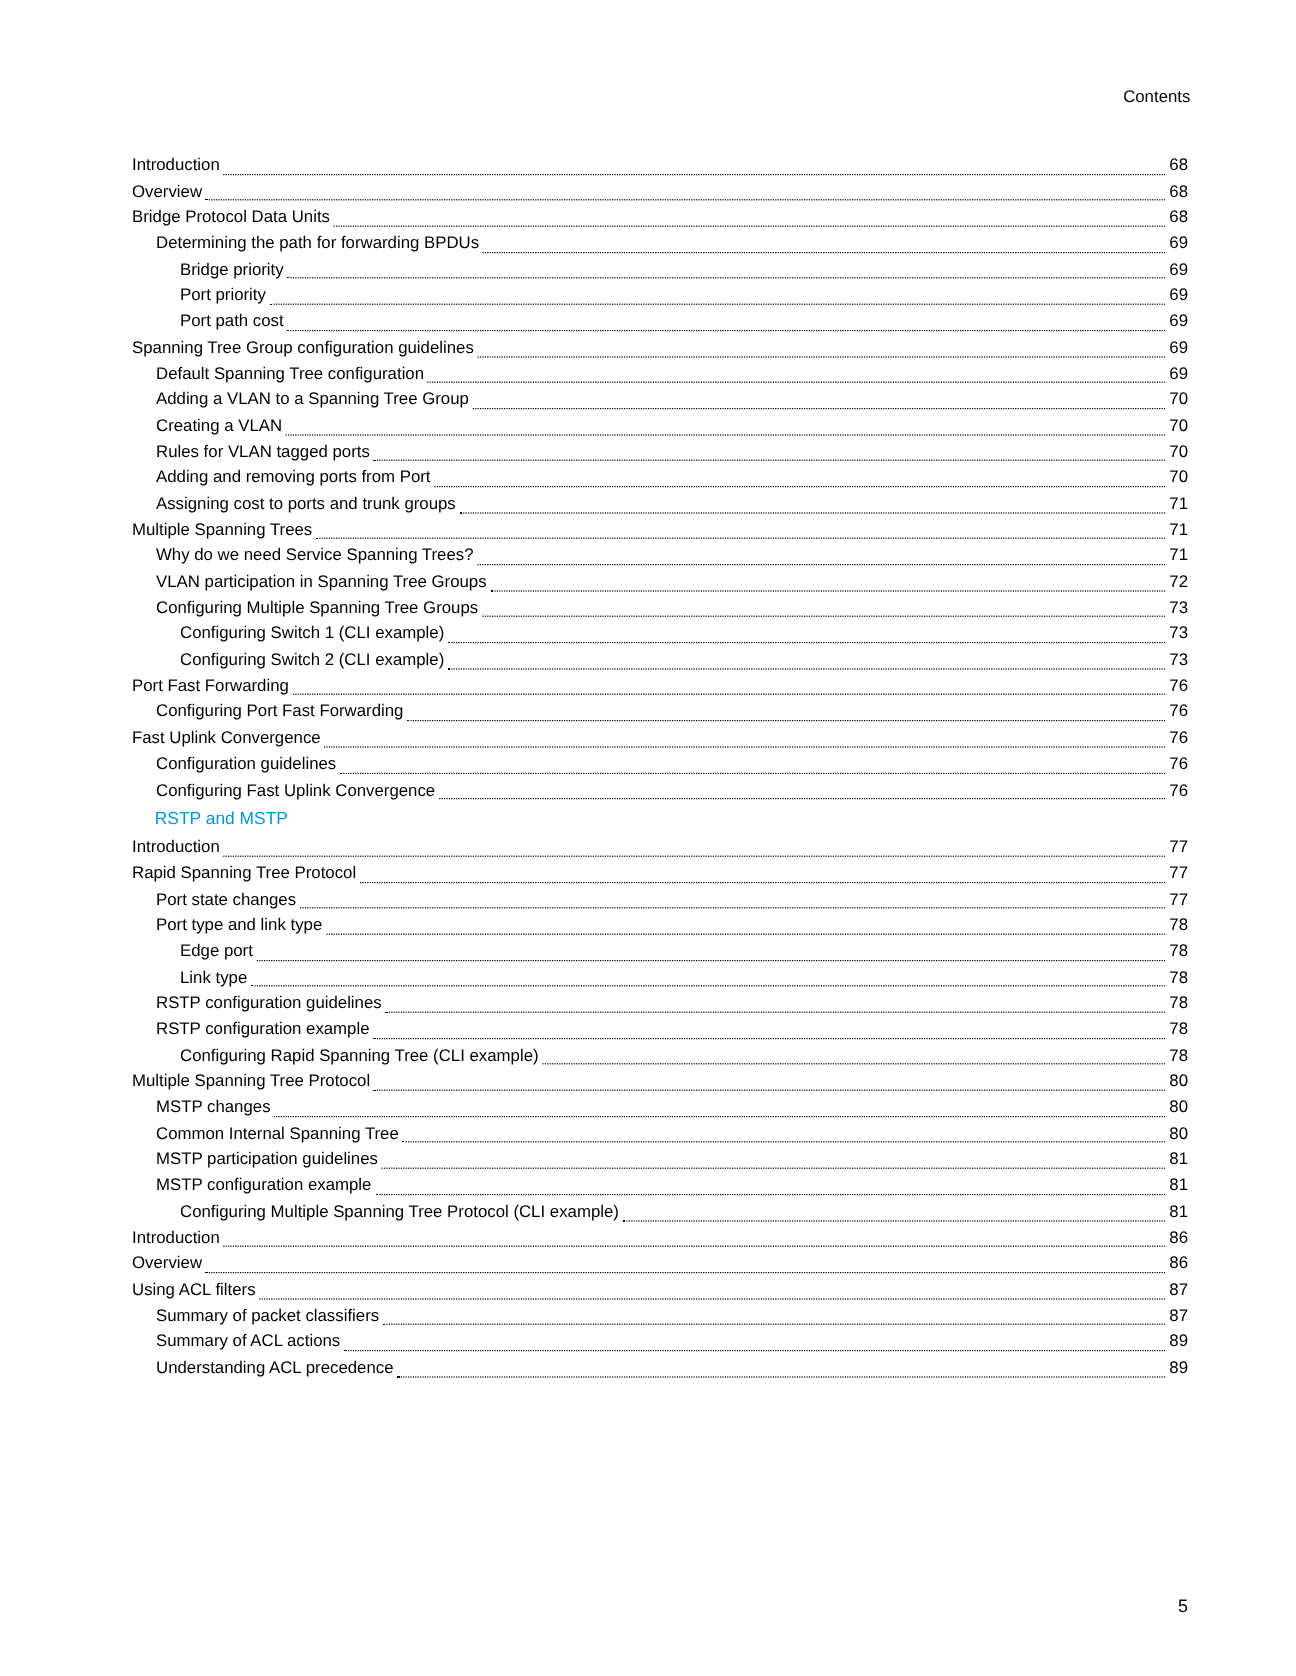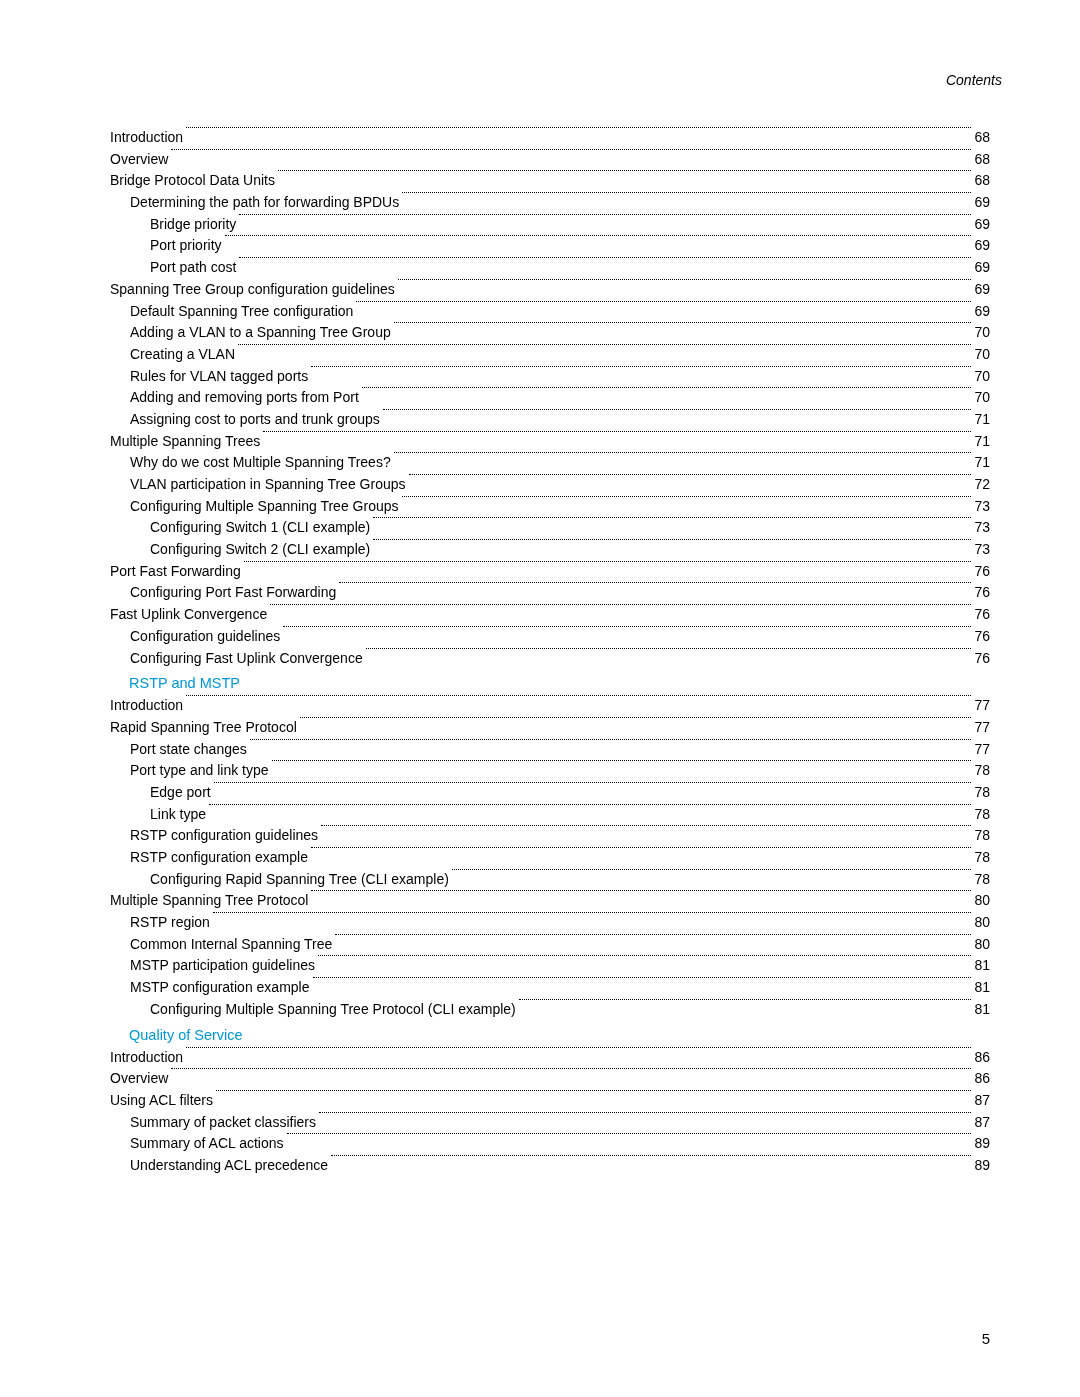--- a/index.html
+++ b/index.html
@@ -12,32 +12,31 @@
     background: #fff;
     width: 1080px;
     height: 1397px;
     padding: 72px 90px 50px 90px;
     position: relative;
     color: #000;
   }
   .header-label {
     position: absolute;
     top: 72px;
-    right: 78px;
+    right: 88px;
     font-size: 14px;
     font-family: Arial, sans-serif;
     font-weight: 300;
-    font-style: italic;
   }
   .toc {
     margin-top: 55px;
   }
   .toc-line {
     display: flex;
-    align-items: flex-start;
+    align-items: flex-end;
     font-size: 14px;
     line-height: 1.55;
     font-weight: 300;
     white-space: nowrap;
   }
   .toc-line .label {
     flex: 0 0 auto;
   }
   .toc-line .dots {
     flex: 1 1 auto;
@@ -143,21 +142,21 @@
       <span class="label">Assigning cost to ports and trunk groups</span>
       <span class="dots"></span>
       <span class="page">71</span>
     </div>
     <div class="toc-line lvl1">
       <span class="label">Multiple Spanning Trees</span>
       <span class="dots"></span>
       <span class="page">71</span>
     </div>
     <div class="toc-line lvl2">
-      <span class="label">Why do we cost Multiple Spanning Trees?</span>
+      <span class="label">Why do we need Service Spanning Trees?</span>
       <span class="dots"></span>
       <span class="page">71</span>
     </div>
     <div class="toc-line lvl2">
       <span class="label">VLAN participation in Spanning Tree Groups</span>
       <span class="dots"></span>
       <span class="page">72</span>
     </div>
     <div class="toc-line lvl2">
       <span class="label">Configuring Multiple Spanning Tree Groups</span>
@@ -244,21 +243,21 @@
       <span class="label">Configuring Rapid Spanning Tree (CLI example)</span>
       <span class="dots"></span>
       <span class="page">78</span>
     </div>
     <div class="toc-line lvl1">
       <span class="label">Multiple Spanning Tree Protocol</span>
       <span class="dots"></span>
       <span class="page">80</span>
     </div>
     <div class="toc-line lvl2">
-      <span class="label">RSTP region</span>
+      <span class="label">MSTP changes</span>
       <span class="dots"></span>
       <span class="page">80</span>
     </div>
     <div class="toc-line lvl2">
       <span class="label">Common Internal Spanning Tree</span>
       <span class="dots"></span>
       <span class="page">80</span>
     </div>
     <div class="toc-line lvl2">
       <span class="label">MSTP participation guidelines</span>
@@ -268,21 +267,20 @@
     <div class="toc-line lvl2">
       <span class="label">MSTP configuration example</span>
       <span class="dots"></span>
       <span class="page">81</span>
     </div>
     <div class="toc-line lvl3">
       <span class="label">Configuring Multiple Spanning Tree Protocol (CLI example)</span>
       <span class="dots"></span>
       <span class="page">81</span>
     </div>
-    <div class="toc-section">Quality of Service</div>
     <div class="toc-line lvl1">
       <span class="label">Introduction</span>
       <span class="dots"></span>
       <span class="page">86</span>
     </div>
     <div class="toc-line lvl1">
       <span class="label">Overview</span>
       <span class="dots"></span>
       <span class="page">86</span>
     </div>

